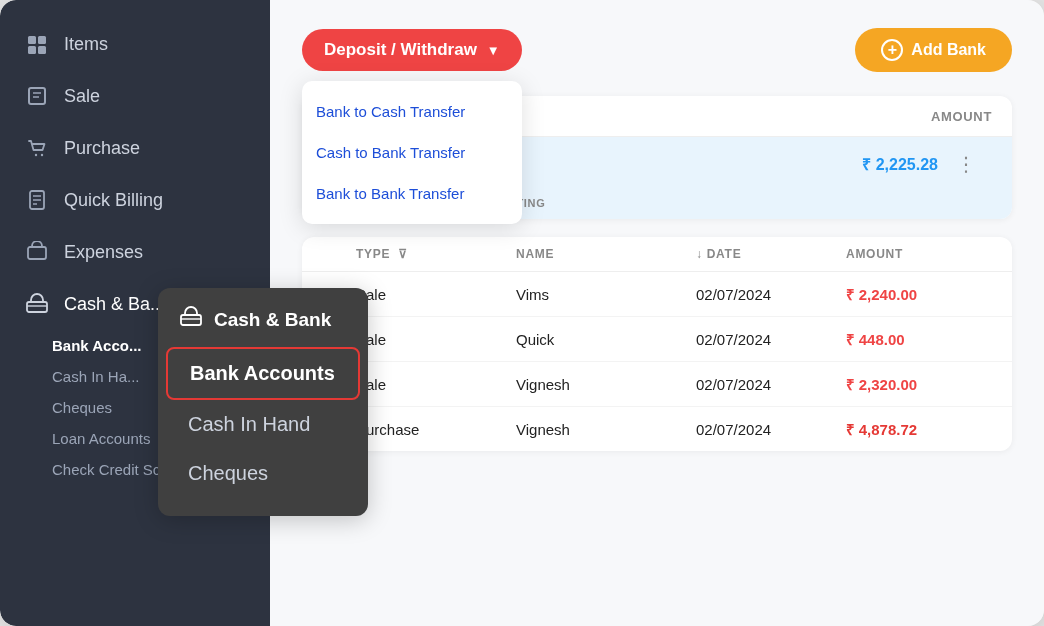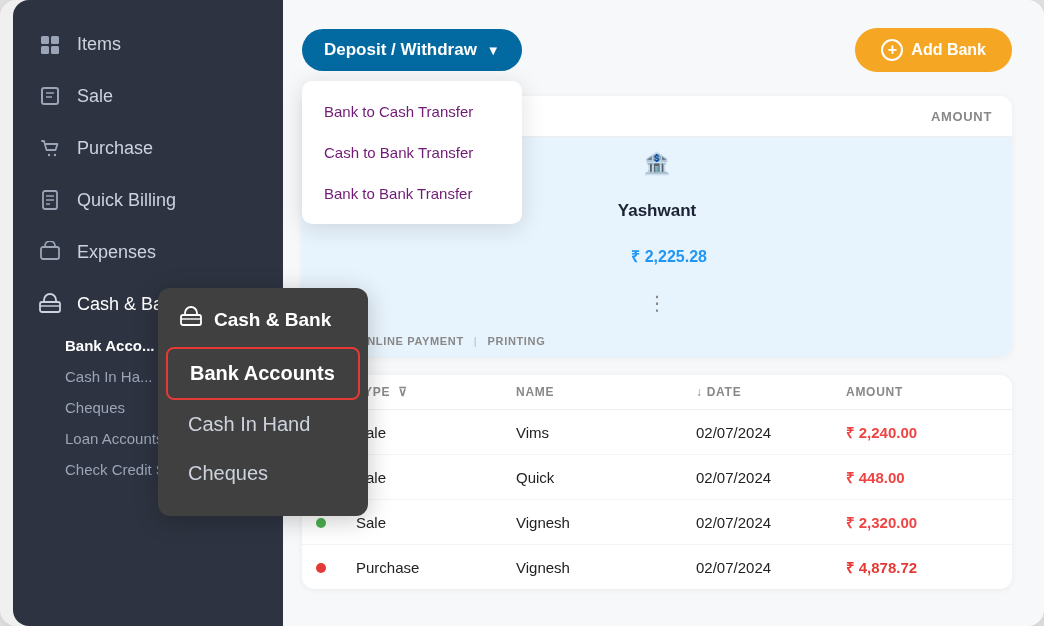--- a/index.html
+++ b/index.html
@@ -17,21 +17,21 @@
       background: #f0f0f0;
       border-radius: 16px;
       position: relative;
       overflow: hidden;
       box-shadow: 0 4px 32px rgba(0,0,0,0.18);
     }
 
     
     .sidebar {
       position: absolute;
-      left: 13px; top: 0; bottom: 0;
+      left: 0; top: 0; bottom: 0;
       width: 270px;
       background: #2d3340;
       border-radius: 16px 0 0 16px;
       padding: 18px 0;
       z-index: 2;
     }
     .sidebar-item {
       display: flex;
       align-items: center;
       gap: 14px;
@@ -73,21 +73,21 @@
     
     .top-row {
       display: flex;
       align-items: center;
       gap: 16px;
       margin-bottom: 24px;
     }
 
     
     .deposit-btn {
-      background: #0369a1;
+      background: #ef4444;
       color: #fff;
       border: none;
       border-radius: 24px;
       padding: 11px 22px;
       font-size: 17px;
       font-weight: 600;
       cursor: pointer;
       display: flex;
       align-items: center;
       gap: 10px;
@@ -103,23 +103,23 @@
       top: 52px;
       left: 0;
       background: #fff;
       border-radius: 10px;
       box-shadow: 0 4px 24px rgba(0,0,0,0.13);
       padding: 10px 0;
       min-width: 220px;
       z-index: 100;
     }
     .dropdown-menu-item {
-      padding: 12px 22px;
+      padding: 12px 14px;
       font-size: 15px;
-      color: #701a75;
+      color: #1d4ed8;
       cursor: pointer;
       white-space: nowrap;
     }
 
     
     .add-bank-btn {
       margin-left: auto;
       background: #f5a623;
       color: #fff;
       border: none;
@@ -166,22 +166,21 @@
     }
     .bank-card-header .acct-name { flex: 1; display: flex; align-items: center; gap: 6px; }
     .bank-card-header .amount-col { min-width: 120px; text-align: right; }
     .sort-arrow { color: #555; font-size: 14px; margin-right: 4px; }
 
     .bank-row {
       display: flex;
       align-items: center;
       padding: 14px 32px;
       background: #e8f4fd;
-      gap: 24px;
-      flex-direction: column;
+      gap: 14px;
     }
     .bank-icon {
       font-size: 22px;
       color: #2196f3;
     }
     .bank-name {
       flex: 1;
       font-size: 17px;
       font-weight: 700;
       color: #1a2233;

